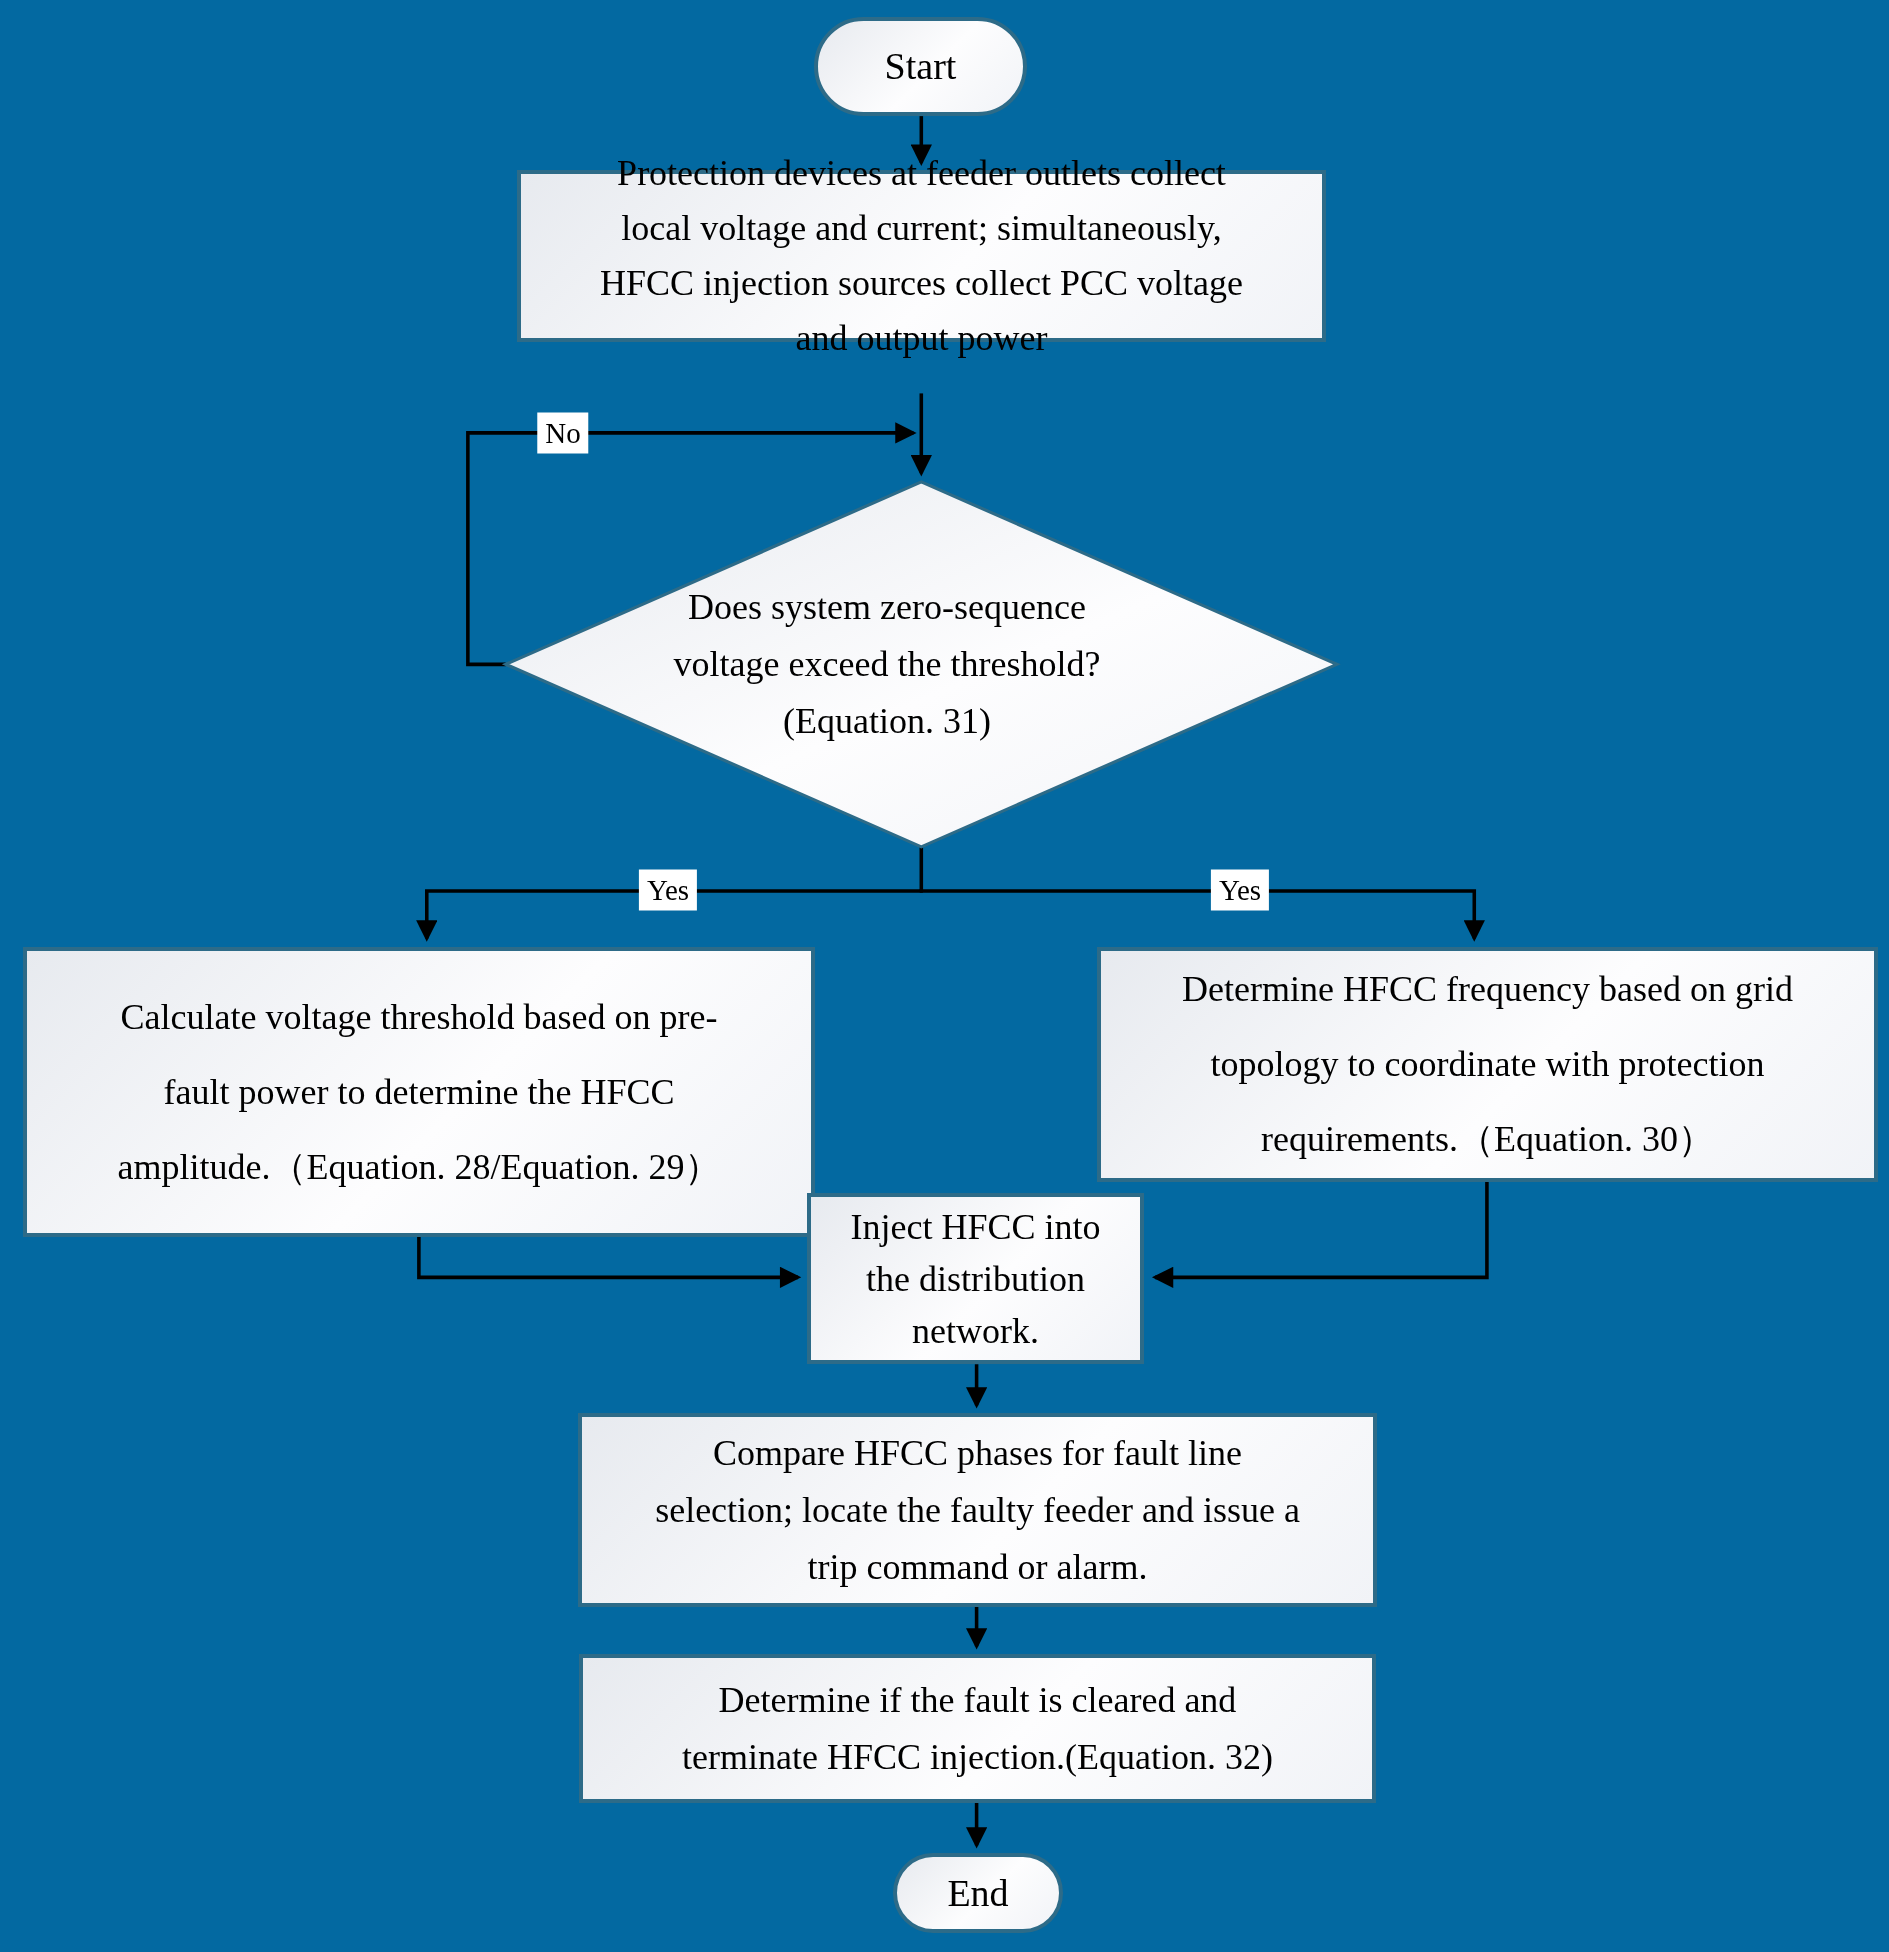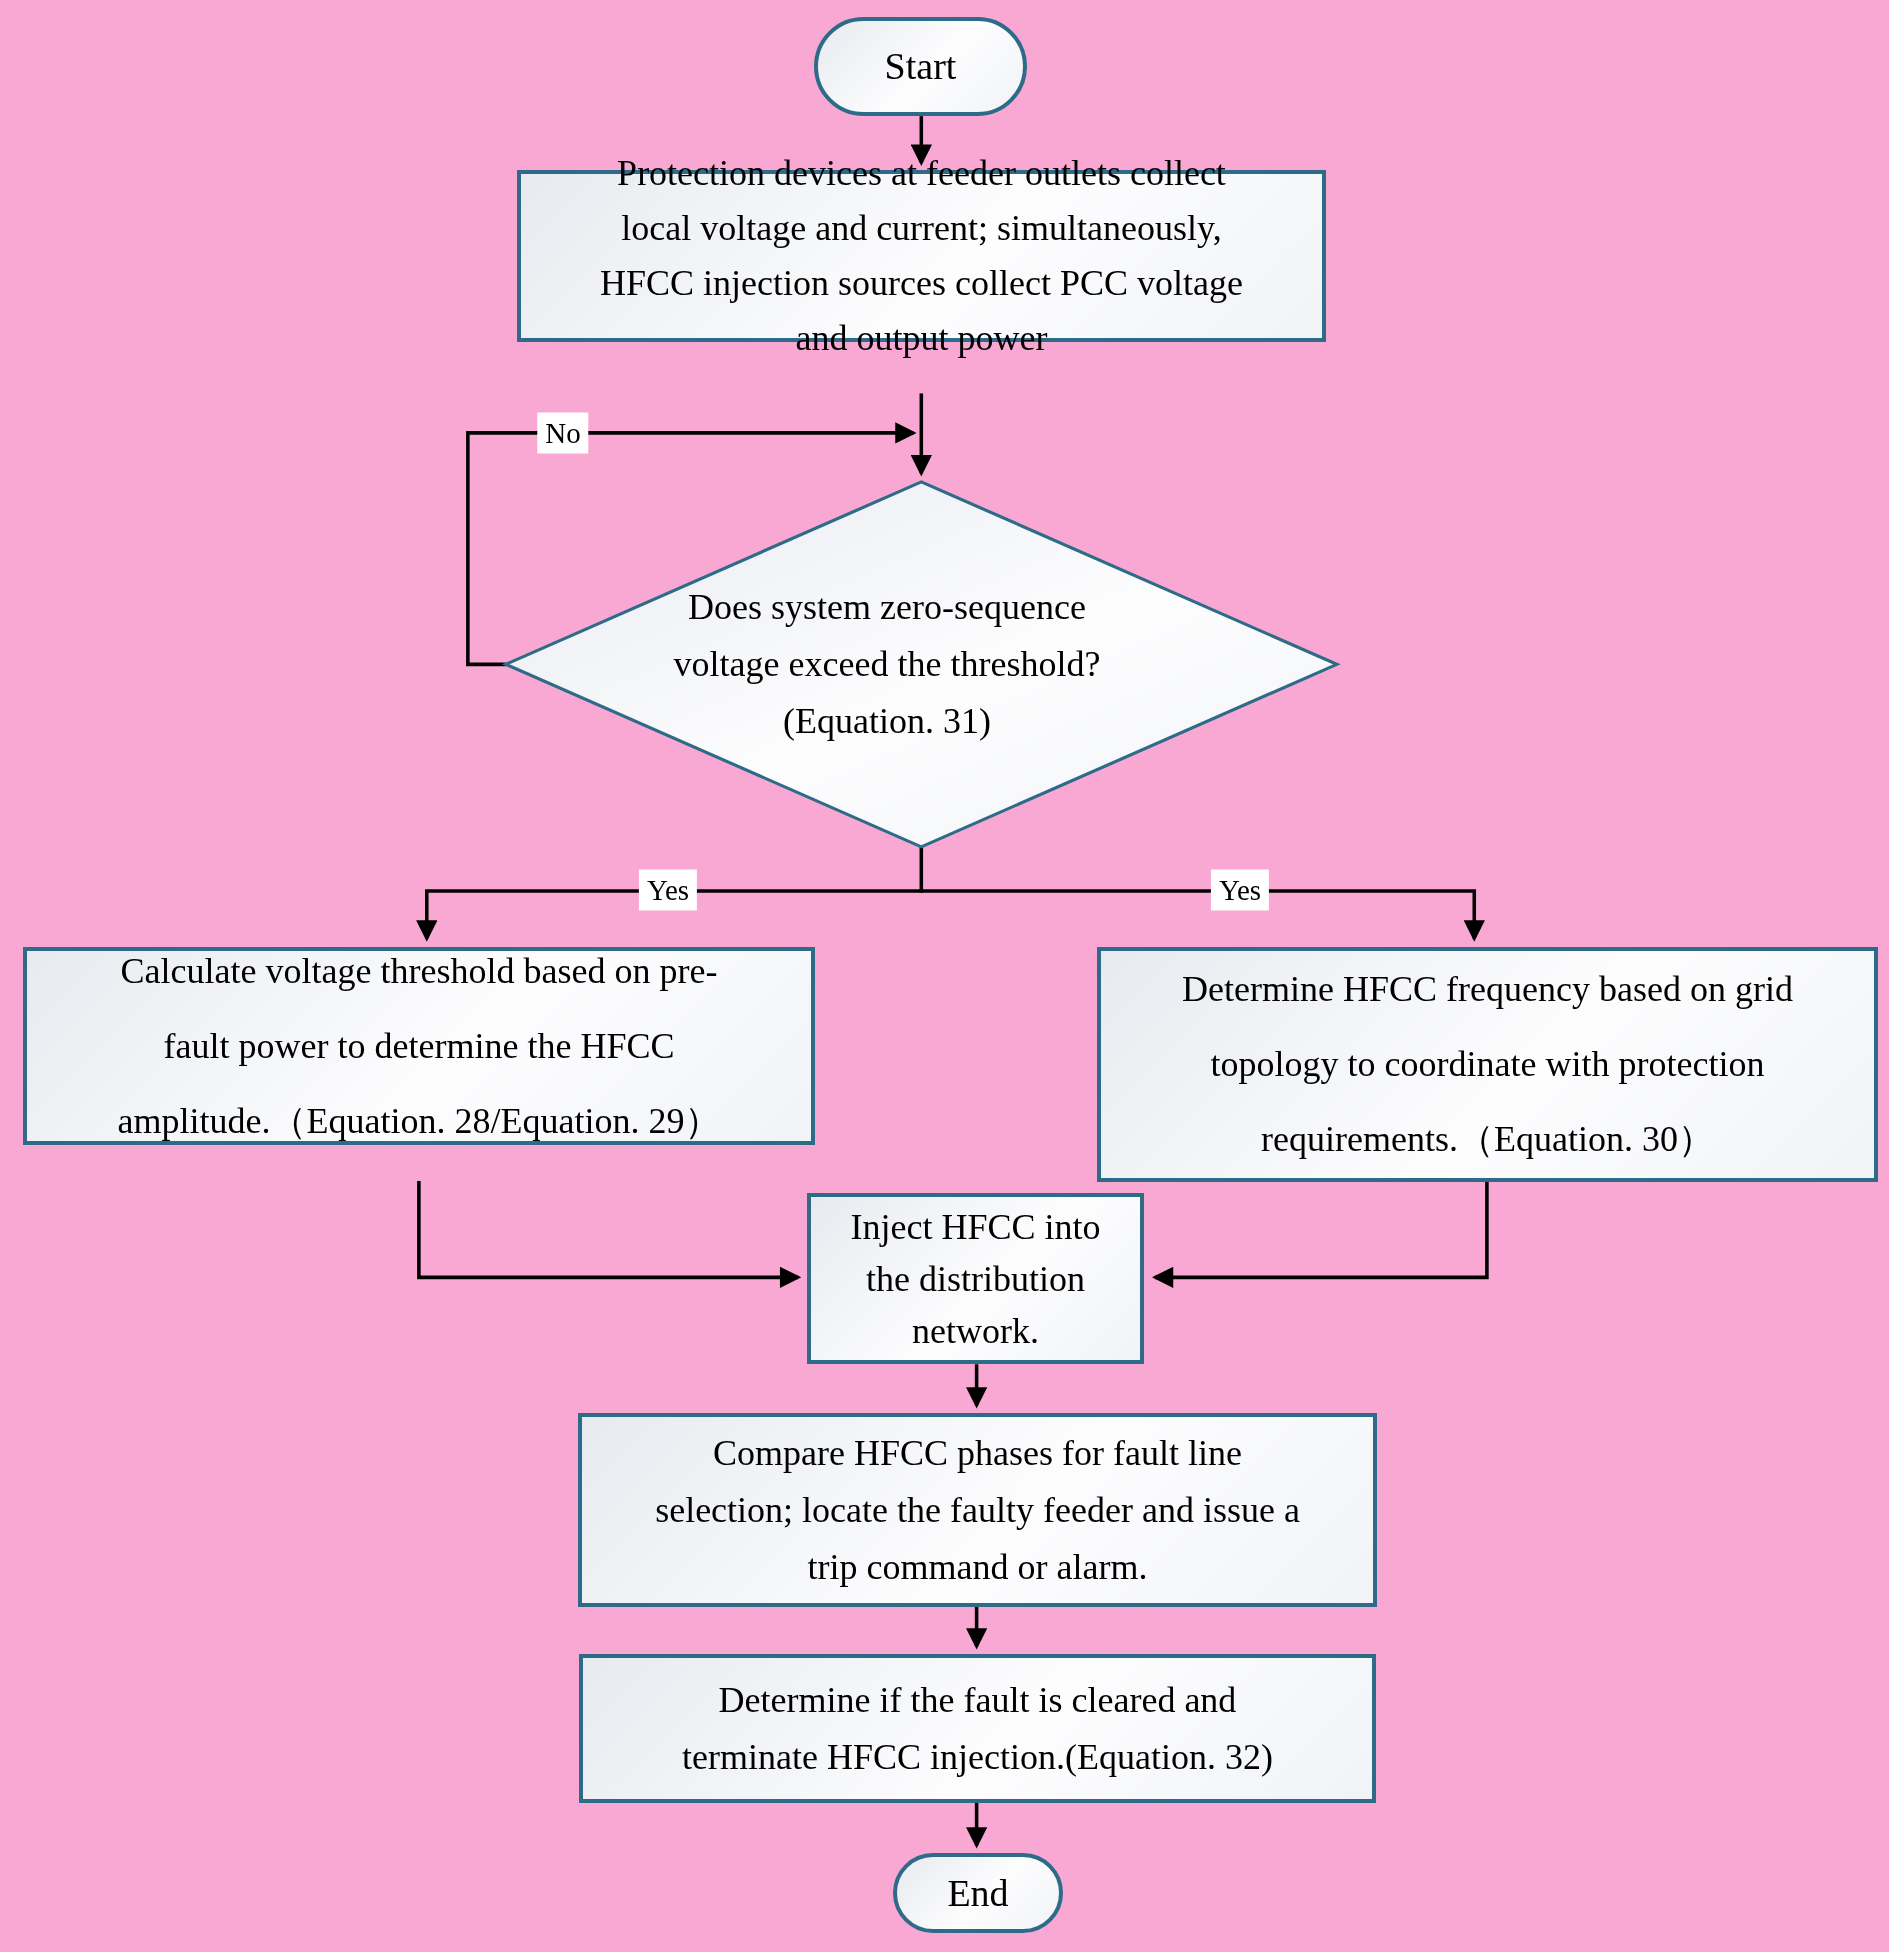--- a/index.html
+++ b/index.html
@@ -8,21 +8,21 @@
     --text:#000000;
     --fill-from:#e7eaef;
     --fill-mid:#fdfdfe;
     --fill-to:#f1f3f7;
   }
   html,body{margin:0;padding:0;background:#ffffff;}
   .canvas{
     position:relative;
     width:1890px;
     height:1952px;
-    background:#f9a8d4;
+    background:#0369a1;
     font-family:"Liberation Serif", serif;
     color:var(--text);
     overflow:hidden;
   }
   .wires{
     position:absolute;left:0;top:0;width:1890px;height:1952px;
   }
   .wires path.conn{
     fill:none;
     stroke:var(--connector);
@@ -110,21 +110,21 @@
 HFCC injection sources collect PCC voltage
 and output power</div>
   </div>
 
   <div class="diamond-overlay" style="left:571px;top:553px;width:632px;height:223px;align-items:center;">
     <div class="node-label" style="line-height:57px;">Does system zero-sequence
 voltage exceed the threshold?
 (Equation. 31)</div>
   </div>
 
-  <div class="node" style="left:23px;top:947px;width:792px;height:198px;">
+  <div class="node" style="left:23px;top:947px;width:792px;height:290px;">
     <div class="node-label" style="line-height:75px;">Calculate voltage threshold based on pre-
 fault power to determine the HFCC
 amplitude.（Equation. 28/Equation. 29）</div>
   </div>
 
   <div class="node" style="left:1097px;top:947px;width:781px;height:235px;">
     <div class="node-label" style="line-height:75px;">Determine HFCC frequency based on grid
 topology to coordinate with protection
 requirements.（Equation. 30）</div>
   </div>

